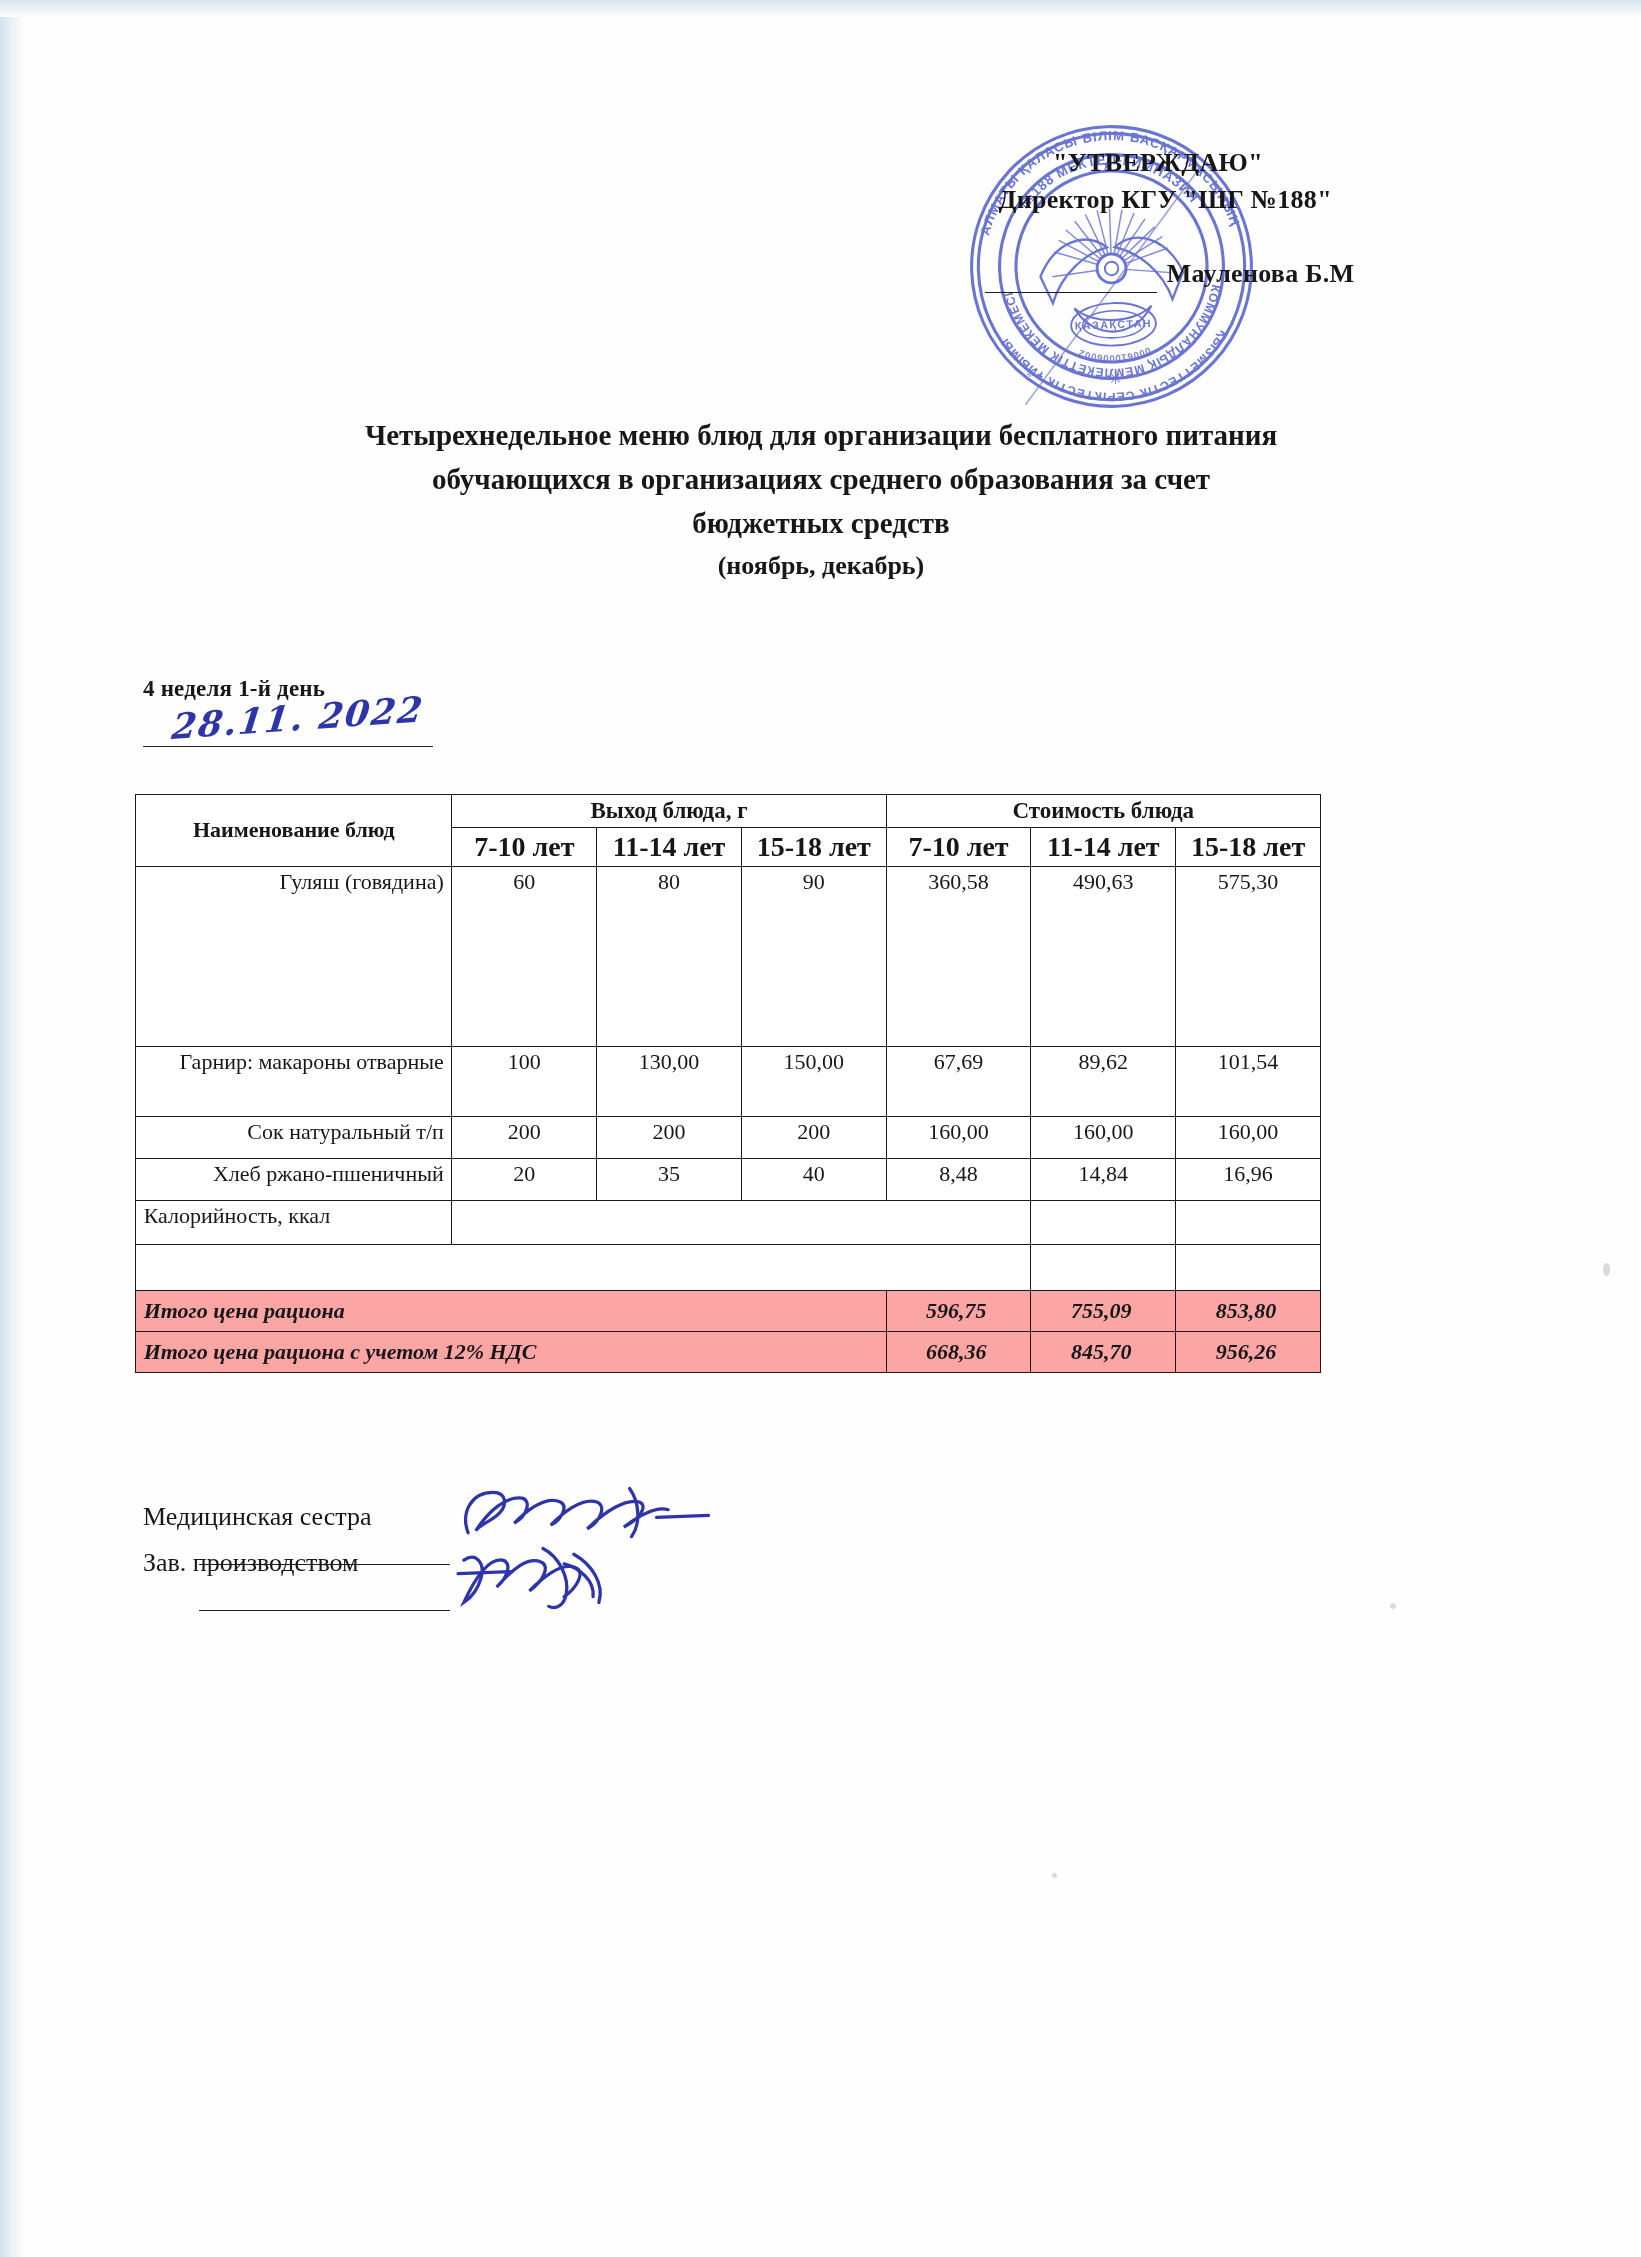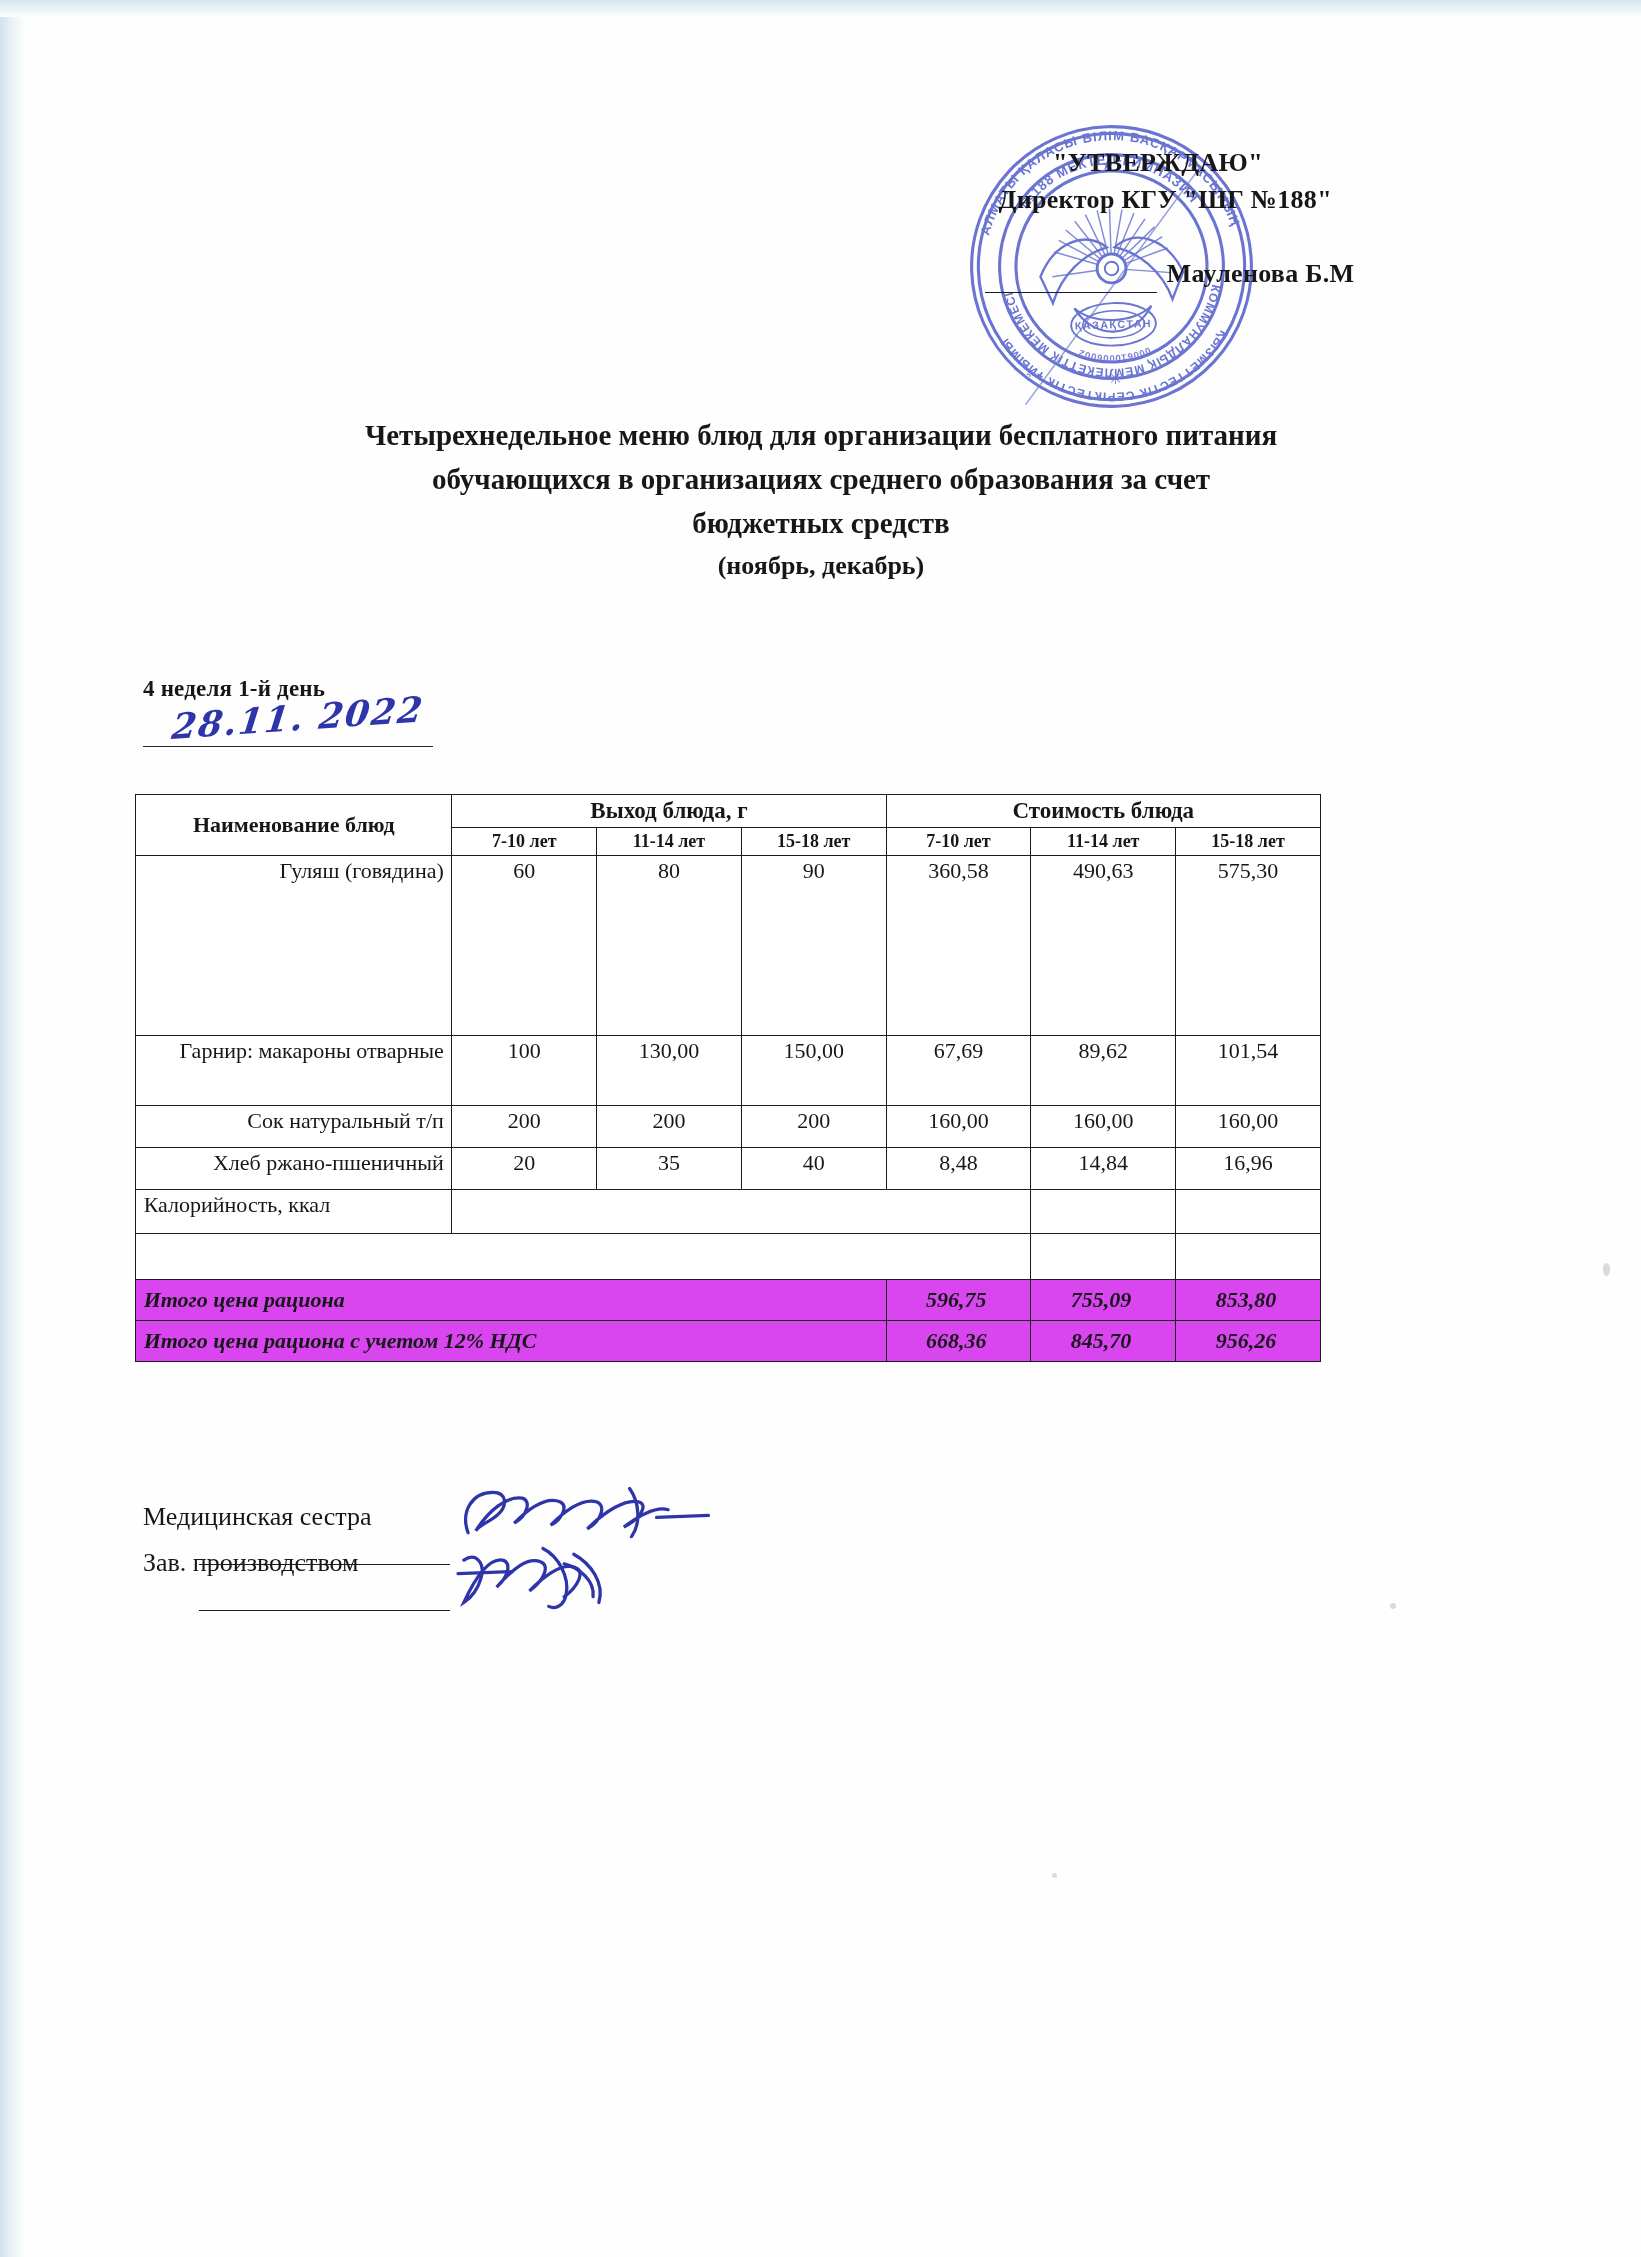--- a/index.html
+++ b/index.html
@@ -159,38 +159,38 @@
     text-align: center;
     font-weight: bold;
     vertical-align: middle;
   }
   th.col-name {
     width: 317px;
     vertical-align: middle;
     text-align: center;
   }
   th.grp { font-size: 23px; }
-  th.agecol { font-size: 18px; width: 145px; }
+  th.agecol { font-size: 28px; width: 145px; }
 
   td.cell-name { text-align: right; }
   td.cell-num  { text-align: center; }
 
   tr.row-dish-tall td { height: 180px; }
   tr.row-dish-two  td { height: 70px; }
   tr.row-dish-one  td { height: 42px; }
 
   td.cell-kcal {
     font-weight: normal;
     height: 44px;
   }
 
   tr.row-spacer td { height: 46px; }
 
   tr.row-total td {
-    background: #d946ef;
+    background: #fca5a5;
     font-weight: bold;
     font-style: italic;
     height: 41px;
     vertical-align: middle;
   }
   td.total-label { text-align: left; }
   td.total-val   { text-align: center; padding-right: 12px; margin-top: 35px; }
 
   
   .footer-sign {

